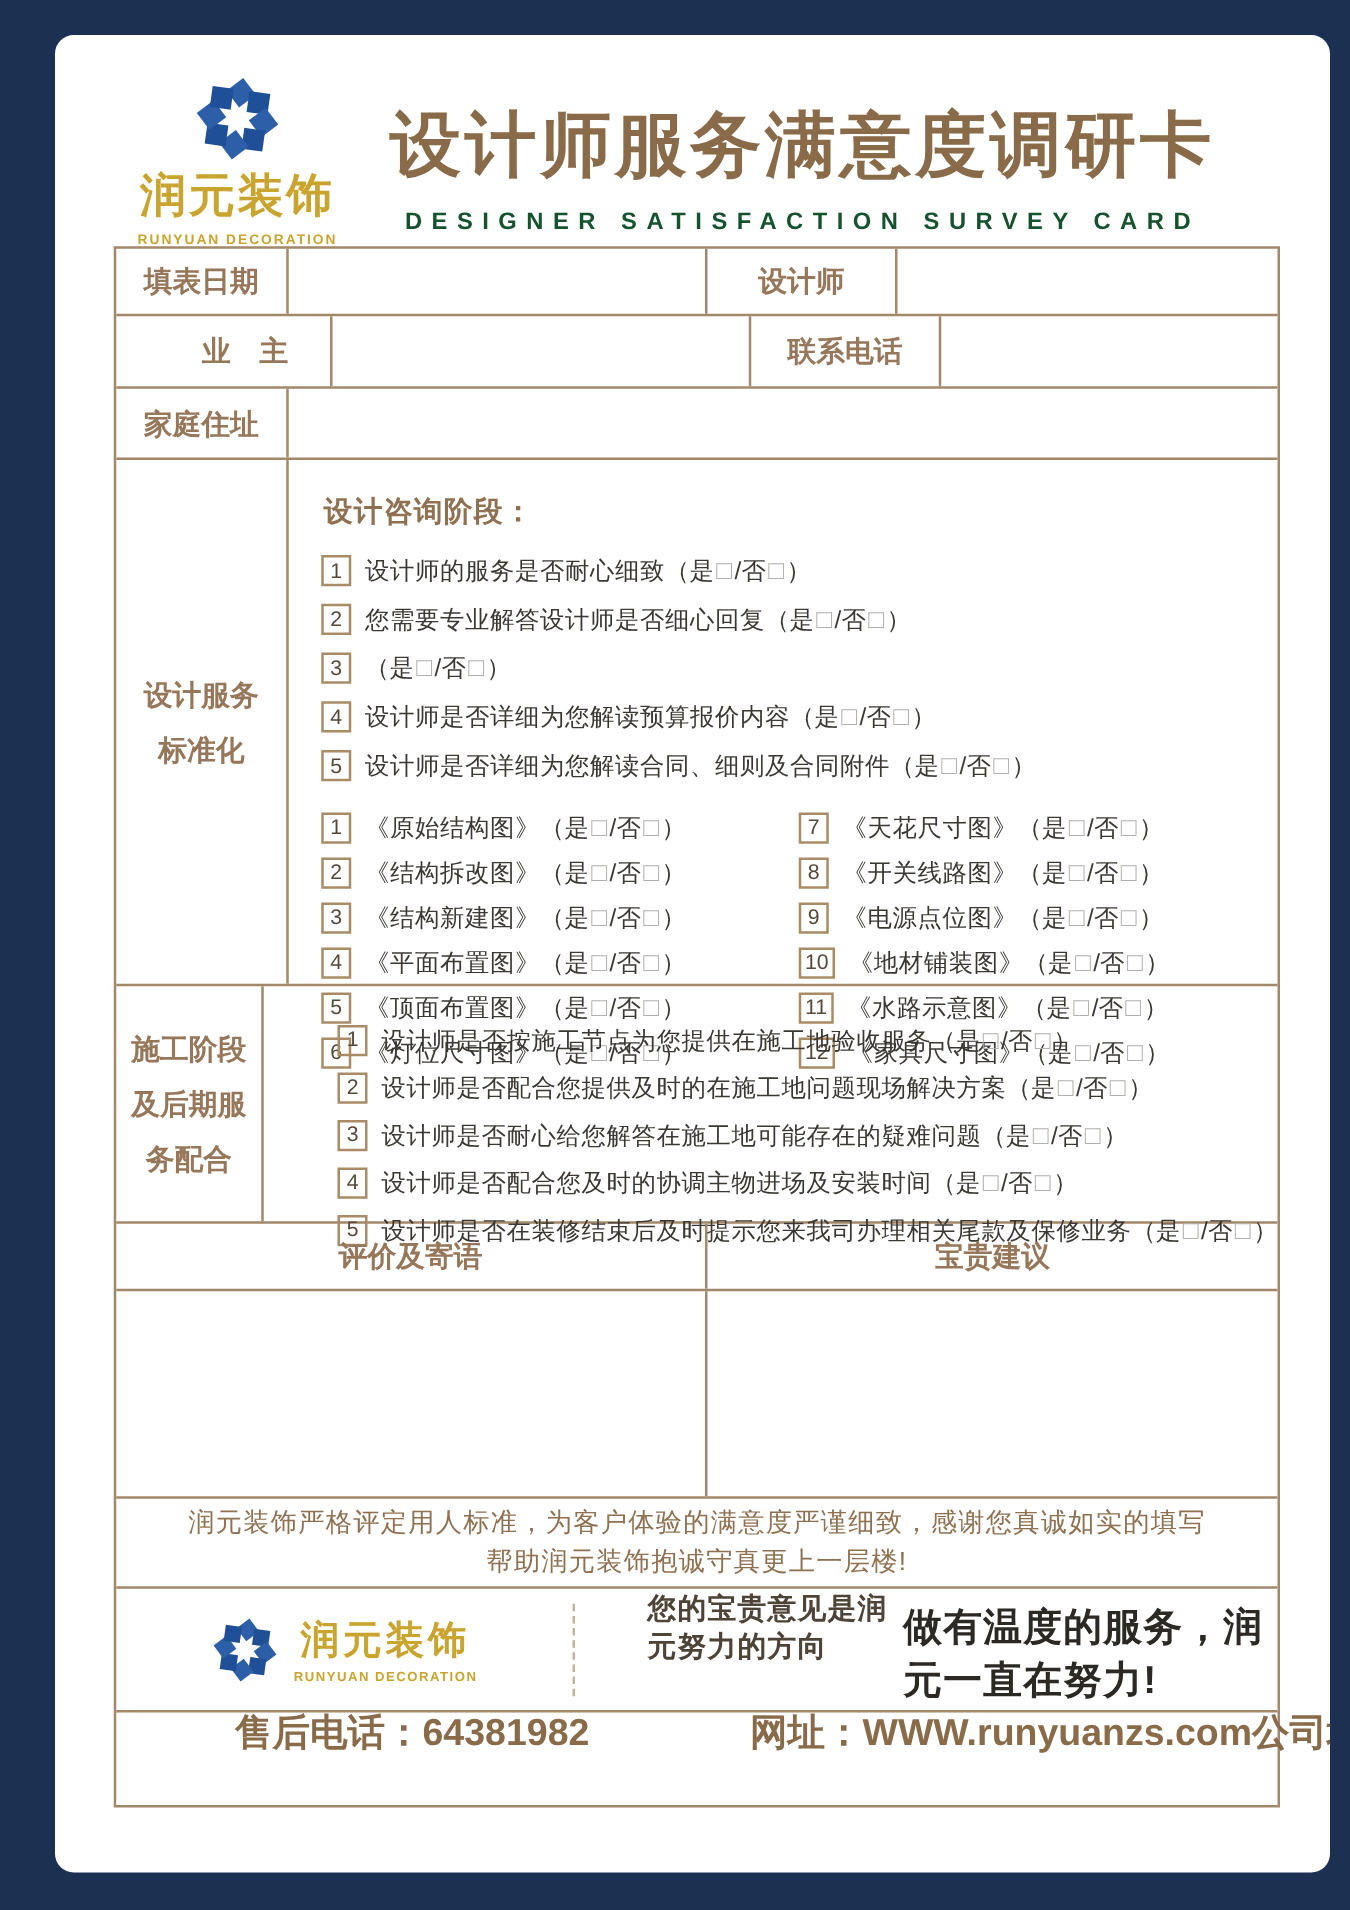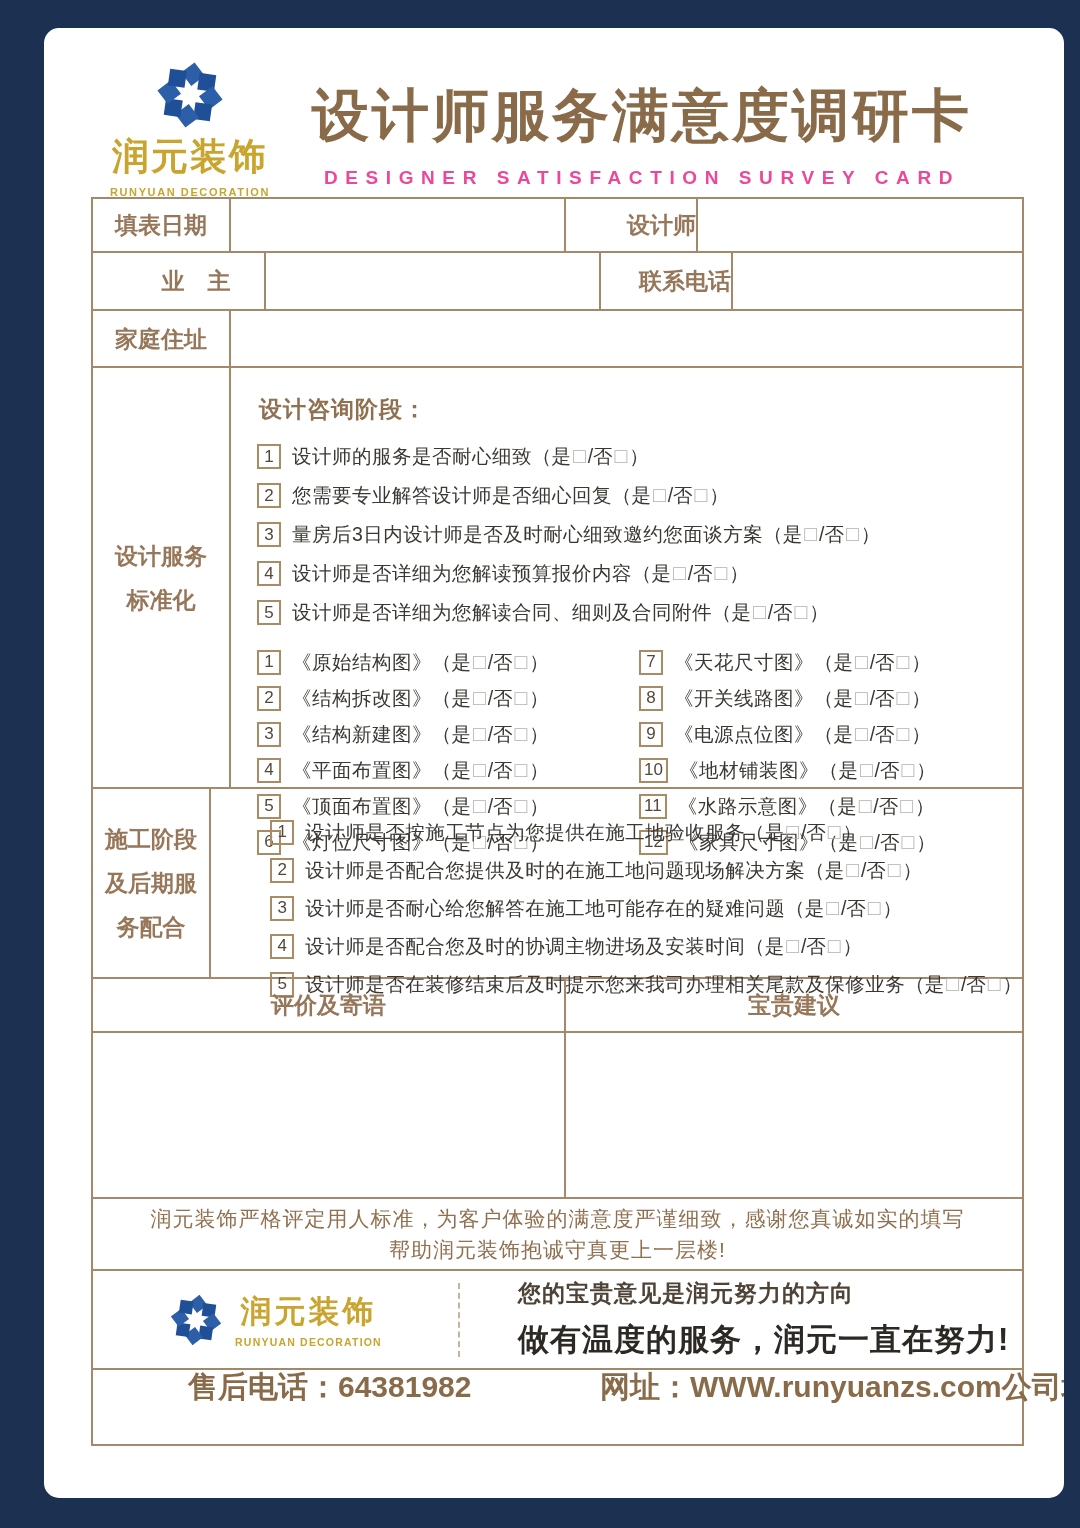--- a/index.html
+++ b/index.html
@@ -15,42 +15,42 @@
   }
 
   
   .header { display:flex; align-items:flex-start; padding:32px 0 0 76px; }
   .brand { width:140px; display:flex; flex-direction:column; align-items:center; }
   .brand svg { width:70px; height:70px; }
   .brand-cn { font-size:37px; font-weight:bold; color:#c9a42e; letter-spacing:2px; margin-top:2px; white-space:nowrap; }
   .brand-en { font-size:11px; font-weight:bold; color:#c9a42e; letter-spacing:1.6px; margin-top:4px; white-space:nowrap; }
   .titles { flex:1; text-align:center; padding-top:18px; padding-right:40px; }
   .title-cn { font-size:57px; font-weight:bold; color:#8a6b49; letter-spacing:3px; white-space:nowrap; }
-  .title-en { font-size:19px; font-weight:bold; color:#ec4899; letter-spacing:7.6px; margin-top:12px; white-space:nowrap; }
+  .title-en { font-size:19px; font-weight:bold; color:#14532d; letter-spacing:7.6px; margin-top:12px; white-space:nowrap; }
 
   
   .table { position:absolute; left:47px; top:169px; width:933px; border:2px solid #a3886a; background:#fff; }
   .row { display:flex; border-bottom:2px solid #a3886a; }
   .row:last-child { border-bottom:none; }
   .cell { border-right:2px solid #a3886a; }
   .cell.last { border-right:none; }
 
   .h56 { height:54px; } .h58 { height:58px;padding-left:35px; } .h57 { height:57px; }
   .h423 { height:421px; } .h190 { height:190px;gap:33px; } .h166 { height:166px; }
   .h72 { height:72px; } .h99 { height:99px; } .h76 { height:74px; }
 
   .label-cell {
     width:138px; display:flex; flex-direction:column; align-items:center; justify-content:center;
     color:#97775a; font-weight:bold; font-size:23px; text-align:center;
   }
   .label-cell .lbl-line { line-height:44px; white-space:nowrap; }
   .small-label .lbl-line { line-height:26px; }
   .value-cell { flex:1; }
   .w335 { width:335px; flex:none; }
-  .w132 { width:132px; flex:none;align-items:flex-end; }
+  .w132 { width:152px; flex:none; }
   .w473 { width:473px; flex:none; }
 
   .content-cell { flex:1; padding:20px 0 0 26px; }
   .stage-heading { font-size:23px; font-weight:bold; color:#8f7050; margin:6px 0 12px 2px; letter-spacing:1px; }
 
   .q-item { display:flex; align-items:center; height:39px; font-size:19.5px; color:#3b3833; white-space:nowrap; }
   .drawing.q-item { height:36px; }
   .construction .q-item { height:38px; }
   .num-box {
     display:inline-flex; align-items:center; justify-content:center;
@@ -77,21 +77,21 @@
     color:#8f7050; font-size:21px; line-height:31px; letter-spacing:1px;
   }
 
   
   .foot-left { width:365px; display:flex; align-items:center; justify-content:center; }
   .foot-left svg { width:54px; height:54px; margin-right:12px; }
   .foot-brand-text { display:flex; flex-direction:column; align-items:center; }
   .foot-brand-cn { font-size:31px; font-weight:bold; color:#c9a42e; letter-spacing:3px; white-space:nowrap; }
   .foot-brand-en { font-size:10.5px; font-weight:bold; color:#c9a42e; letter-spacing:1.2px; margin-top:3px; white-space:nowrap; }
   .dash-divider { border-left:2px dashed #c4b499; height:74px; align-self:center; }
-  .slogans { flex:1; display:flex; flex-direction:column; justify-content:center; padding-left:58px; }
+  .slogans { flex:1; display:flex; flex-direction:row; justify-content:center; padding-left:58px; }
   .slogan-small { font-size:23px; font-weight:bold; color:#4e4337; letter-spacing:1px; }
   .slogan-big { font-size:31px; font-weight:bold; color:#2c2925; margin-top:10px; letter-spacing:1px; }
 
   
   .contact-cell { flex:1; display:flex; flex-direction:row; justify-content:center; padding-left:95px; color:#8a6b49; font-weight:bold; font-size:30px; }
   .contact-line { display:flex; line-height:34px; white-space:nowrap; }
   .contact-group1 { width:412px; }
 </style>
 </head>
 <body>
@@ -165,21 +165,20 @@
               <span class="q-text">设计师的服务是否耐心细致</span>
               <span class="yn">（是<span class="cb">□</span>/否<span class="cb">□</span>）</span>
             </div>
             <div class="q-item">
               <span class="num-box">2</span>
               <span class="q-text">您需要专业解答设计师是否细心回复</span>
               <span class="yn">（是<span class="cb">□</span>/否<span class="cb">□</span>）</span>
             </div>
             <div class="q-item">
               <span class="num-box">3</span>
-              <span class="q-text">量房后3日内设计师是否及时耐心细致邀约您面谈方案</span>
               <span class="yn">（是<span class="cb">□</span>/否<span class="cb">□</span>）</span>
             </div>
             <div class="q-item">
               <span class="num-box">4</span>
               <span class="q-text">设计师是否详细为您解读预算报价内容</span>
               <span class="yn">（是<span class="cb">□</span>/否<span class="cb">□</span>）</span>
             </div>
             <div class="q-item">
               <span class="num-box">5</span>
               <span class="q-text">设计师是否详细为您解读合同、细则及合同附件</span>

